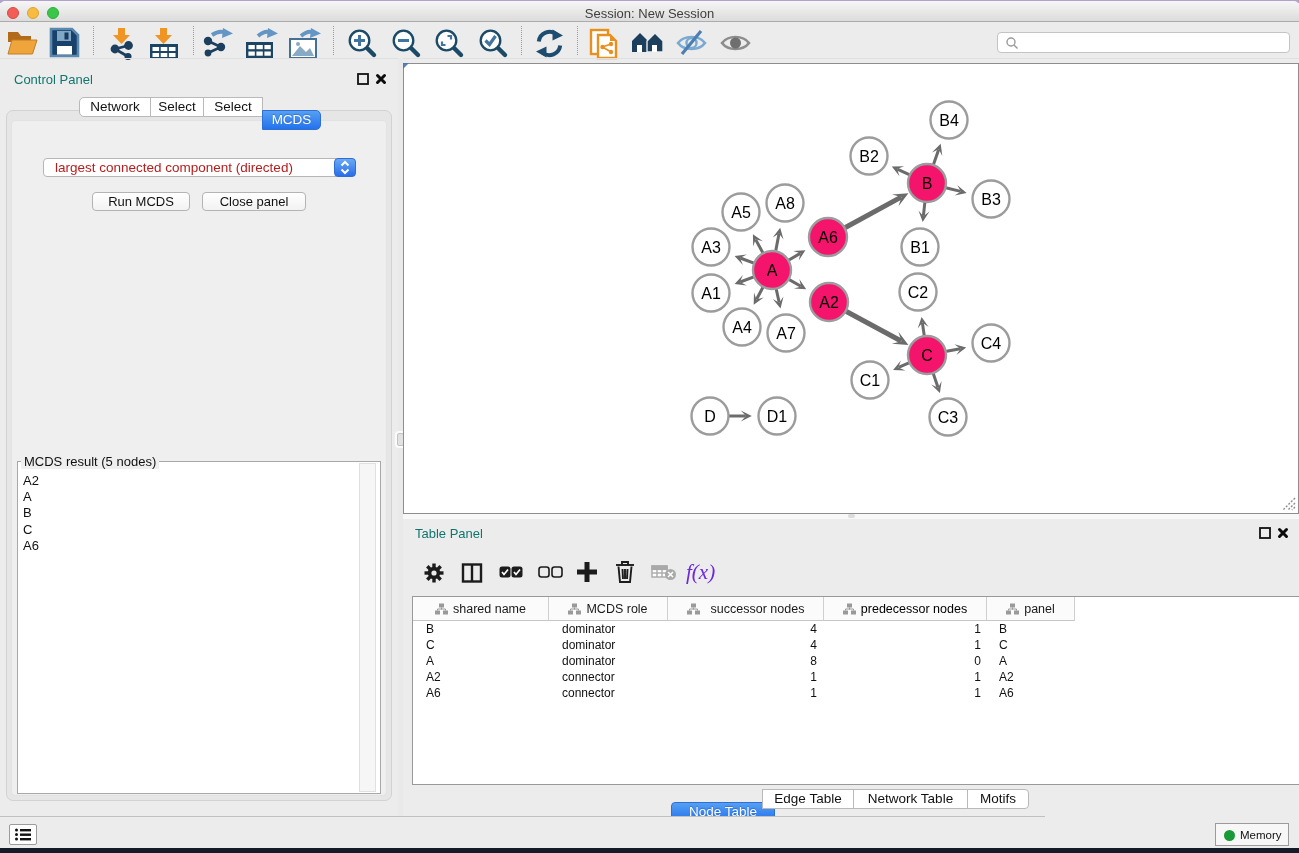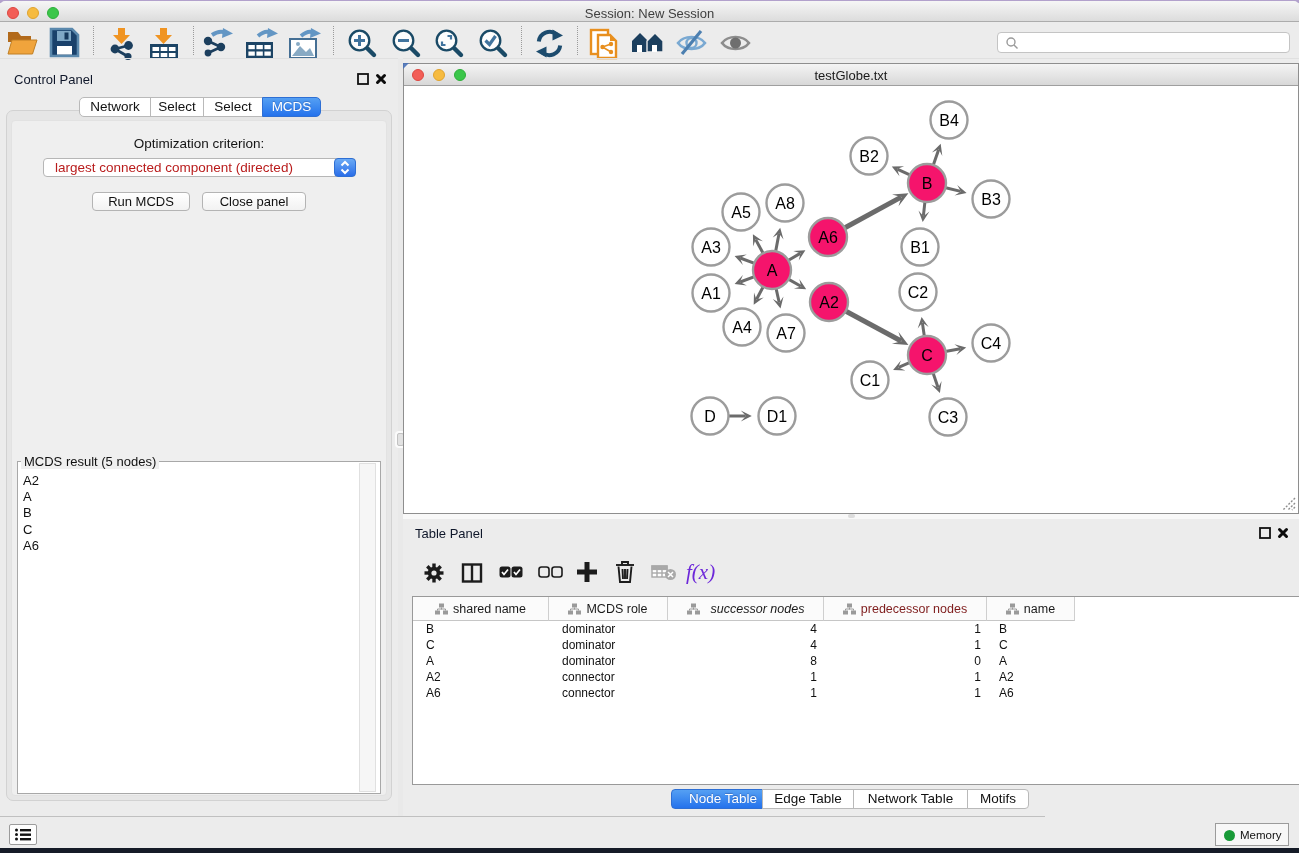--- a/index.html
+++ b/index.html
@@ -12,25 +12,25 @@
   .purpletop { left:0; top:0; width:1299px; height:3px; background:#b2a1cc;}
   .tl { width:12px; height:12px; border-radius:50%; top:6px; }
   .title-text { top:5px; width:100%; text-align:center; font-size:13px; color:#404040; }
   .toolbar { left:0; top:22px; width:1299px; height:36px; background:#ececec; }
   .tsep { top:4px; width:0px; height:29px; border-left:1px dotted #9a9a9a; }
   .searchbox { left:997px; top:10px; width:293px; height:21px; background:#fff;
     border:1px solid #c4c4c4; border-radius:4px; }
   .icon { position:absolute; }
   .vdiv { left:398px; top:58px; width:5px; height:758px; background:#e9e9e9; }
   .grab { background:#e2e2e2; border:1px solid #c2c2c2; border-radius:2px; box-shadow:0 0 0 2px #fbfbfb; }
-  .panel-title { font-size:13px; color:#0f172a; }
+  .panel-title { font-size:13px; color:#0f766e; }
   .tabbtn { position:absolute; height:20px; background:#fff; border:1px solid #b9b9b9;
     font-size:13.5px; color:#111; text-align:center; line-height:18px; }
   .tabsel { background:linear-gradient(#55a0f3,#2472ec); color:#fff; border-color:#2e6fd4;
-    text-shadow:0 -1px 1px rgba(0,0,60,0.25);}
+    text-shadow:0 -1px 1px rgba(0,0,60,0.25);margin-top:13px;}
   .btn { position:absolute; height:19px; background:linear-gradient(#ffffff,#f2f2f2); border:1px solid #b4b4b4; border-radius:4px;
     font-size:13px; color:#111; text-align:center; }
   .netwin { left:403px; top:63px; width:896px; height:451px; border:1px solid #8e8e8e; background:#fff; }
   .netbar { left:0; top:0; width:894px; height:22px; background:linear-gradient(#f4f4f4,#d8d8d8);
     border-bottom:1px solid #9f9f9f; }
   .statusbar { left:0; top:816px; width:1045px; height:32px; background:#ececec; border-top:1px solid #c0c0c0; }
   .darkstrip { left:0; top:848px; width:1299px; height:5px; background:#151b27; }
   .th-icon { display:inline-block; vertical-align:-2px; }
 </style>
 </head>
@@ -177,21 +177,20 @@
     </svg>
 
   <div class="abs" style="left:6px;top:52px;width:386px;height:691px;background:#e6e6e6;border:1px solid #d2d2d2;border-radius:7px;"></div>
   <div class="abs" style="left:11px;top:62px;width:376px;height:676px;background:#efefef;border:1px solid #e2e2e2;border-radius:4px;"></div>
 
   <div class="tabbtn" style="left:79px;top:39px;width:72px;border-radius:5px 0 0 5px;">Network</div>
   <div class="tabbtn" style="left:150px;top:39px;width:54px;">Select</div>
   <div class="tabbtn" style="left:203px;top:39px;width:60px;">Select</div>
   <div class="tabbtn tabsel" style="left:262px;top:39px;width:59px;border-radius:0 5px 5px 0;">MCDS</div>
 
-  <div class="abs" style="left:0;top:78px;width:398px;text-align:center;font-size:13.5px;color:#141414;">Optimization criterion:</div>
   <div class="abs" style="left:43px;top:100px;width:313px;height:19px;background:#fff;border:1px solid #b6b6b6;border-radius:4px;">
     <div class="abs" style="left:11px;top:1px;font-size:13.5px;color:#b91c1c;">largest connected component (directed)</div>
     <div class="abs" style="right:-1px;top:-1px;width:22px;height:19px;border-radius:4px;background:linear-gradient(#6aaaf5,#2a6de8);border:1px solid #2e6fd4;">
       <svg width="20" height="17" viewBox="0 0 20 17">
         <path d="M6.5 6.5 L10 3 L13.5 6.5" fill="none" stroke="#fff" stroke-width="2"></path>
         <path d="M6.5 10.5 L10 14 L13.5 10.5" fill="none" stroke="#fff" stroke-width="2"></path>
       </svg>
     </div>
   </div>
   <div class="btn" style="left:92px;top:134px;width:98px;line-height:17px;">Run MCDS</div>
@@ -204,26 +203,20 @@
   <div class="abs" style="left:23px;top:415px;font-size:13px;color:#111;line-height:16.2px;">A2<br>A<br>B<br>C<br>A6</div>
 </div>
 
 <div class="abs vdiv"></div>
 <div class="abs grab" style="left:397px;top:433px;width:7px;height:13px;"></div>
 
 <svg class="abs" style="left:403px;top:63px;z-index:5" width="6" height="6" viewBox="0 0 6 6">
     <path d="M0 0 h6 L0 6 z" fill="#4a72b8" opacity="0.9"></path>
   </svg>
 <div class="abs netwin">
-  <div class="abs netbar">
-    <div class="abs tl" style="left:8px;top:5px;background:#f25e57;border:1px solid #dd4741;"></div>
-    <div class="abs tl" style="left:29px;top:5px;background:#f6bb40;border:1px solid #e0a32e;"></div>
-    <div class="abs tl" style="left:50px;top:5px;background:#3bc64a;border:1px solid #2eaf3b;"></div>
-    <div class="abs" style="top:4px;width:100%;text-align:center;font-size:13px;color:#1a1a1a;">testGlobe.txt</div>
-  </div>
   <svg class="abs" style="left:0px;top:23px;" width="894" height="423" viewBox="0 0 894 423">
     <g transform="translate(-1,-1)">
 <line x1="440.1" y1="142.8" x2="498.1" y2="111.1" stroke="#6b6b6b" stroke-width="5"></line>
         <polygon points="505.4,107.2 495.5,120.3 498.5,110.9 489.0,108.4" fill="#6b6b6b"></polygon>
 <line x1="441.1" y1="224.2" x2="498.1" y2="255.0" stroke="#6b6b6b" stroke-width="5"></line>
         <polygon points="505.4,258.9 488.9,257.7 498.5,255.2 495.4,245.8" fill="#6b6b6b"></polygon>
 <line x1="352.9" y1="190.1" x2="337.2" y2="196.0" stroke="#6b6b6b" stroke-width="3"></line>
         <polygon points="331.6,198.1 339.9,189.1 336.9,196.1 343.8,199.4" fill="#6b6b6b"></polygon>
 <line x1="352.9" y1="177.9" x2="337.2" y2="172.0" stroke="#6b6b6b" stroke-width="3"></line>
         <polygon points="331.6,169.9 343.8,168.6 336.9,171.9 339.9,178.9" fill="#6b6b6b"></polygon>
@@ -392,37 +385,37 @@
           </g>
           <path d="M6.5 4.5 v2 M2.5 7.5 v-1.5 h8 v1.5" stroke="#9a9a9a" fill="none" stroke-width="1"></path>
         </svg><span style="margin-left:5px;">MCDS role</span></div>
     <div class="abs" style="left:255px;top:0;width:156px;height:24px;background:#fbfbfb;border-right:1px solid #cfcfcf;border-bottom:1px solid #c6c6c6;text-align:center;padding-top:5px;font-size:12.5px;color:#1a1a1a;"><svg class="th-icon" width="13" height="12" viewBox="0 0 13 12">
           <g fill="#9a9a9a">
             <rect x="4" y="0.5" width="5" height="4"></rect>
             <rect x="0" y="7.5" width="5" height="4"></rect>
             <rect x="8" y="7.5" width="5" height="4"></rect>
           </g>
           <path d="M6.5 4.5 v2 M2.5 7.5 v-1.5 h8 v1.5" stroke="#9a9a9a" fill="none" stroke-width="1"></path>
-        </svg><span style="margin-left:11px;font-style:italic;">successor nodes</span></div>
-    <div class="abs" style="left:411px;top:0;width:163px;height:24px;background:#fbfbfb;border-right:1px solid #cfcfcf;border-bottom:1px solid #c6c6c6;text-align:center;padding-top:5px;font-size:12.5px;color:#7f1d1d;"><svg class="th-icon" width="13" height="12" viewBox="0 0 13 12">
+        </svg><span style="margin-left:11px;">successor nodes</span></div>
+    <div class="abs" style="left:411px;top:0;width:163px;height:24px;background:#fbfbfb;border-right:1px solid #cfcfcf;border-bottom:1px solid #c6c6c6;text-align:center;padding-top:5px;font-size:12.5px;color:#000000;"><svg class="th-icon" width="13" height="12" viewBox="0 0 13 12">
           <g fill="#9a9a9a">
             <rect x="4" y="0.5" width="5" height="4"></rect>
             <rect x="0" y="7.5" width="5" height="4"></rect>
             <rect x="8" y="7.5" width="5" height="4"></rect>
           </g>
           <path d="M6.5 4.5 v2 M2.5 7.5 v-1.5 h8 v1.5" stroke="#9a9a9a" fill="none" stroke-width="1"></path>
         </svg><span style="margin-left:5px;">predecessor nodes</span></div>
     <div class="abs" style="left:574px;top:0;width:88px;height:24px;background:#fbfbfb;border-right:1px solid #cfcfcf;border-bottom:1px solid #c6c6c6;text-align:center;padding-top:5px;font-size:12.5px;color:#1a1a1a;"><svg class="th-icon" width="13" height="12" viewBox="0 0 13 12">
           <g fill="#9a9a9a">
             <rect x="4" y="0.5" width="5" height="4"></rect>
             <rect x="0" y="7.5" width="5" height="4"></rect>
             <rect x="8" y="7.5" width="5" height="4"></rect>
           </g>
           <path d="M6.5 4.5 v2 M2.5 7.5 v-1.5 h8 v1.5" stroke="#9a9a9a" fill="none" stroke-width="1"></path>
-        </svg><span style="margin-left:5px;">name</span></div>
+        </svg><span style="margin-left:5px;">panel</span></div>
     <div class="abs" style="left:0;top:24px;width:877px;height:16px;font-size:12px;color:#111;">
       <div class="abs" style="left:13px;top:1px;">B</div>
       <div class="abs" style="left:149px;top:1px;">dominator</div>
       <div class="abs" style="left:255px;top:1px;width:149px;text-align:right;">4</div>
       <div class="abs" style="left:411px;top:1px;width:157px;text-align:right;">1</div>
       <div class="abs" style="left:586px;top:1px;">B</div>
     </div>
     <div class="abs" style="left:0;top:40px;width:877px;height:16px;font-size:12px;color:#111;">
       <div class="abs" style="left:13px;top:1px;">C</div>
       <div class="abs" style="left:149px;top:1px;">dominator</div>

